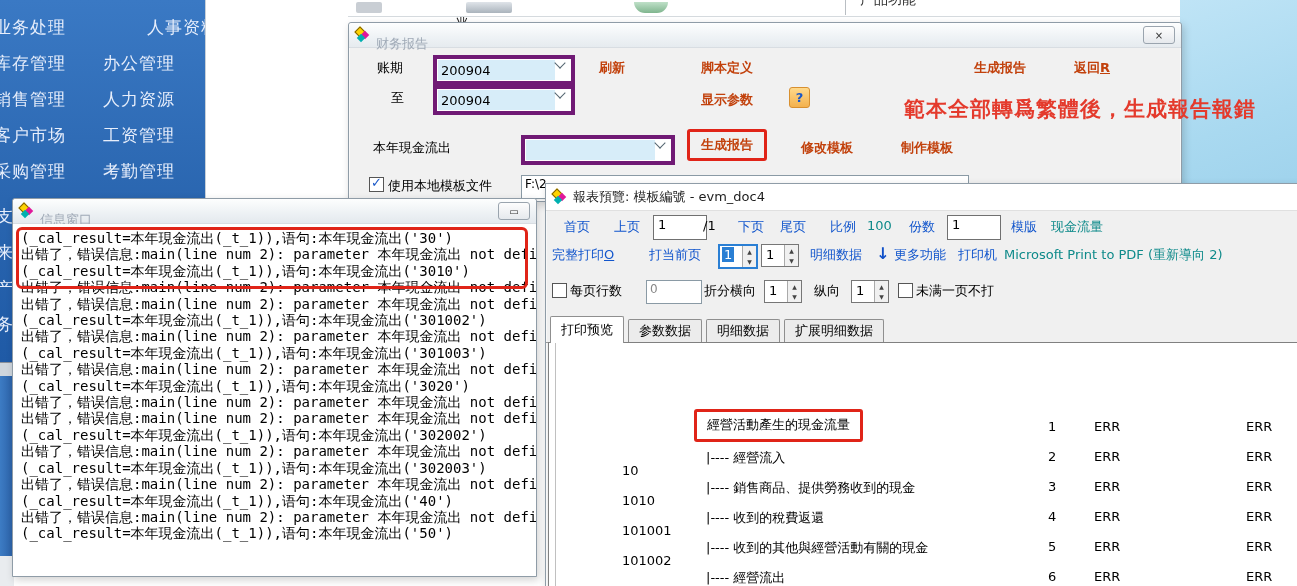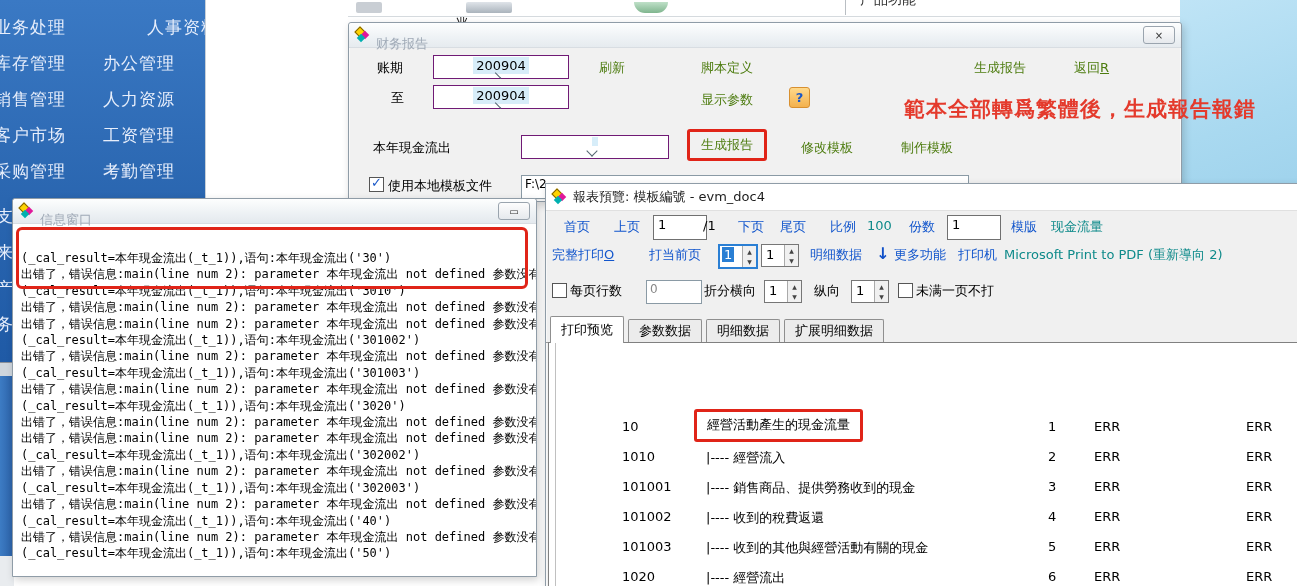--- a/index.html
+++ b/index.html
@@ -41,37 +41,37 @@
   .win-icon{position:relative;width:16px;height:14px;flex:0 0 16px;}
   .win-icon i{position:absolute;width:6px;height:6px;transform:rotate(45deg);}
   .win-icon .d1{left:1px;top:0;background:#ffd400;border:1px solid #806000;}
   .win-icon .d2{left:7px;top:4px;background:#e0189a;}
   .win-icon .d3{left:3px;top:7px;background:#00b0b0;}
   .cap-btn{margin-left:auto;width:30px;height:16px;background:linear-gradient(180deg,#fdfdfd,#e6e9ed);border:1px solid #9aa4ae;border-radius:3px;
     display:flex;align-items:center;justify-content:center;font-size:10px;color:#333;cursor:pointer;}
   
   #finDlg{left:348px;top:22px;width:832px;height:178px;}
   .lbl{position:absolute;font-size:13px;color:#000;white-space:nowrap;}
-  .link{position:absolute;font-size:13px;color:#4d7c0f;white-space:nowrap;cursor:pointer;}
-  .combo{position:absolute;height:22px;background:#fff;border:1px solid #701a75;display:flex;align-items:center;flex-direction:column;}
+  .link{position:absolute;font-size:13px;color:#c2410c;white-space:nowrap;cursor:pointer;font-weight:bold;}
+  .combo{position:absolute;height:22px;background:#fff;border:4px solid #701a75;display:flex;}
   .combo .val{flex:1;height:18px;margin:1px;background:#d7edf9;padding:1px 3px;font-size:13px;display:flex;align-items:center;}
   .combo .chev{width:7px;height:7px;border-right:1.6px solid #546570;border-bottom:1.6px solid #546570;transform:rotate(45deg);margin:0 7px 3px 0;}
   .red-outline{border:3px solid #e02418;border-radius:3px;}
   .gen-box{position:absolute;padding:4px 11px;}
   .annotation{position:absolute;left:555px;top:72px;font-size:21px;font-weight:bold;color:#e43a2c;white-space:nowrap;letter-spacing:1px;}
   .help-icon{position:absolute;width:19px;height:19px;background:linear-gradient(180deg,#ffd98a,#f3b14e);border:1px solid #d89030;border-radius:3px;
     color:#1a58c8;font-weight:bold;font-size:13px;display:flex;align-items:center;justify-content:center;}
   .checkbox{position:absolute;width:13px;height:13px;background:#fff;border:1px solid #555;}
   .checkbox.checked::after{content:"\2713";position:absolute;left:1px;top:-3px;color:#1a58c8;font-size:13px;font-weight:bold;}
   .field{position:absolute;height:20px;background:#fff;border:1px solid #8a9aa5;font-size:12px;padding:1px 3px;overflow:hidden;white-space:nowrap;}
   
   #infoWin{left:12px;top:198px;width:523px;height:377px;background:#fff;}
   #infoWin .titlebar{background:linear-gradient(180deg,#fdfefe,#edf1f4 60%,#e4e9ee);}
   .log{position:absolute;left:0;top:25px;right:0;bottom:0;background:#fff;padding:6px 6px 0 8px;overflow:hidden;
-    font-family:"DejaVu Sans Mono","Liberation Mono",monospace;font-size:12px;line-height:16.4px;color:#000;margin-top:20px;}
+    font-family:"DejaVu Sans Mono","Liberation Mono",monospace;font-size:14px;line-height:16.4px;color:#000;}
   .log-line{white-space:nowrap;}
   .log-redbox{position:absolute;left:3px;top:28px;width:506px;height:56px;border:3px solid #e02418;border-radius:6px;pointer-events:none;}
   
   #prevWin{left:545px;top:183px;width:752px;height:403px;background:#f0f0f0;border-radius:0;}
   #prevWin .titlebar{background:#ffffff;border-bottom:1px solid #e0e0e0;height:26px;border-radius:0;}
   .tb-row{position:absolute;left:0;right:0;height:24px;}
   .tb-item{position:absolute;font-size:13px;white-space:nowrap;color:#1155cc;cursor:pointer;}
   .tb-text{position:absolute;font-size:13px;white-space:nowrap;color:#000;}
   .teal{color:#0e8a8a;}
   .pagebox{position:absolute;width:44px;height:21px;background:#fff;border:1px solid #707070;font-size:13px;padding:1px 4px;}
@@ -86,21 +86,21 @@
   .down-arrow{position:absolute;font-size:16px;font-weight:bold;color:#1050c8;}
   .tabstrip{position:absolute;left:0;right:0;top:132px;height:26px;border-bottom:1px solid #999;}
   .tab{position:absolute;top:3px;height:22px;padding:0 10px;background:#ececec;border:1px solid #8f8f8f;border-bottom:none;
     font-size:13px;display:flex;align-items:center;cursor:pointer;border-radius:2px 2px 0 0;}
   .tab.active{background:#fff;top:0;height:26px;z-index:2;font-weight:normal;}
   .preview-panel{position:absolute;left:2px;right:0;top:158px;bottom:0;background:#fff;border:1px solid #808080;border-right:none;border-bottom:none;}
   .preview-inner{position:absolute;left:6px;top:0;right:0;bottom:0;background:#fff;border-left:1px solid #c0c0c0;}
   .rows-wrap{position:absolute;left:0;top:70px;right:0;}
   .prow{position:relative;height:30px;}
   .pcell{position:absolute;top:6px;font-size:13px;white-space:nowrap;color:#000;}
-  .c-code{left:66px;}
+  .c-code{left:66px;margin-top:44px;}
   .c-name{left:150px;}
   .c-num{left:492px;}
   .c-v1{left:538px;}
   .c-v2{left:690px;}
   .name-boxed{position:absolute;left:138px;top:-4px;border:3px solid #e02418;border-radius:3px;padding:4px 10px 5px 10px;font-size:13px;white-space:nowrap;}
   u{text-decoration:underline;}
 </style>
 </head>
 <body>
 

